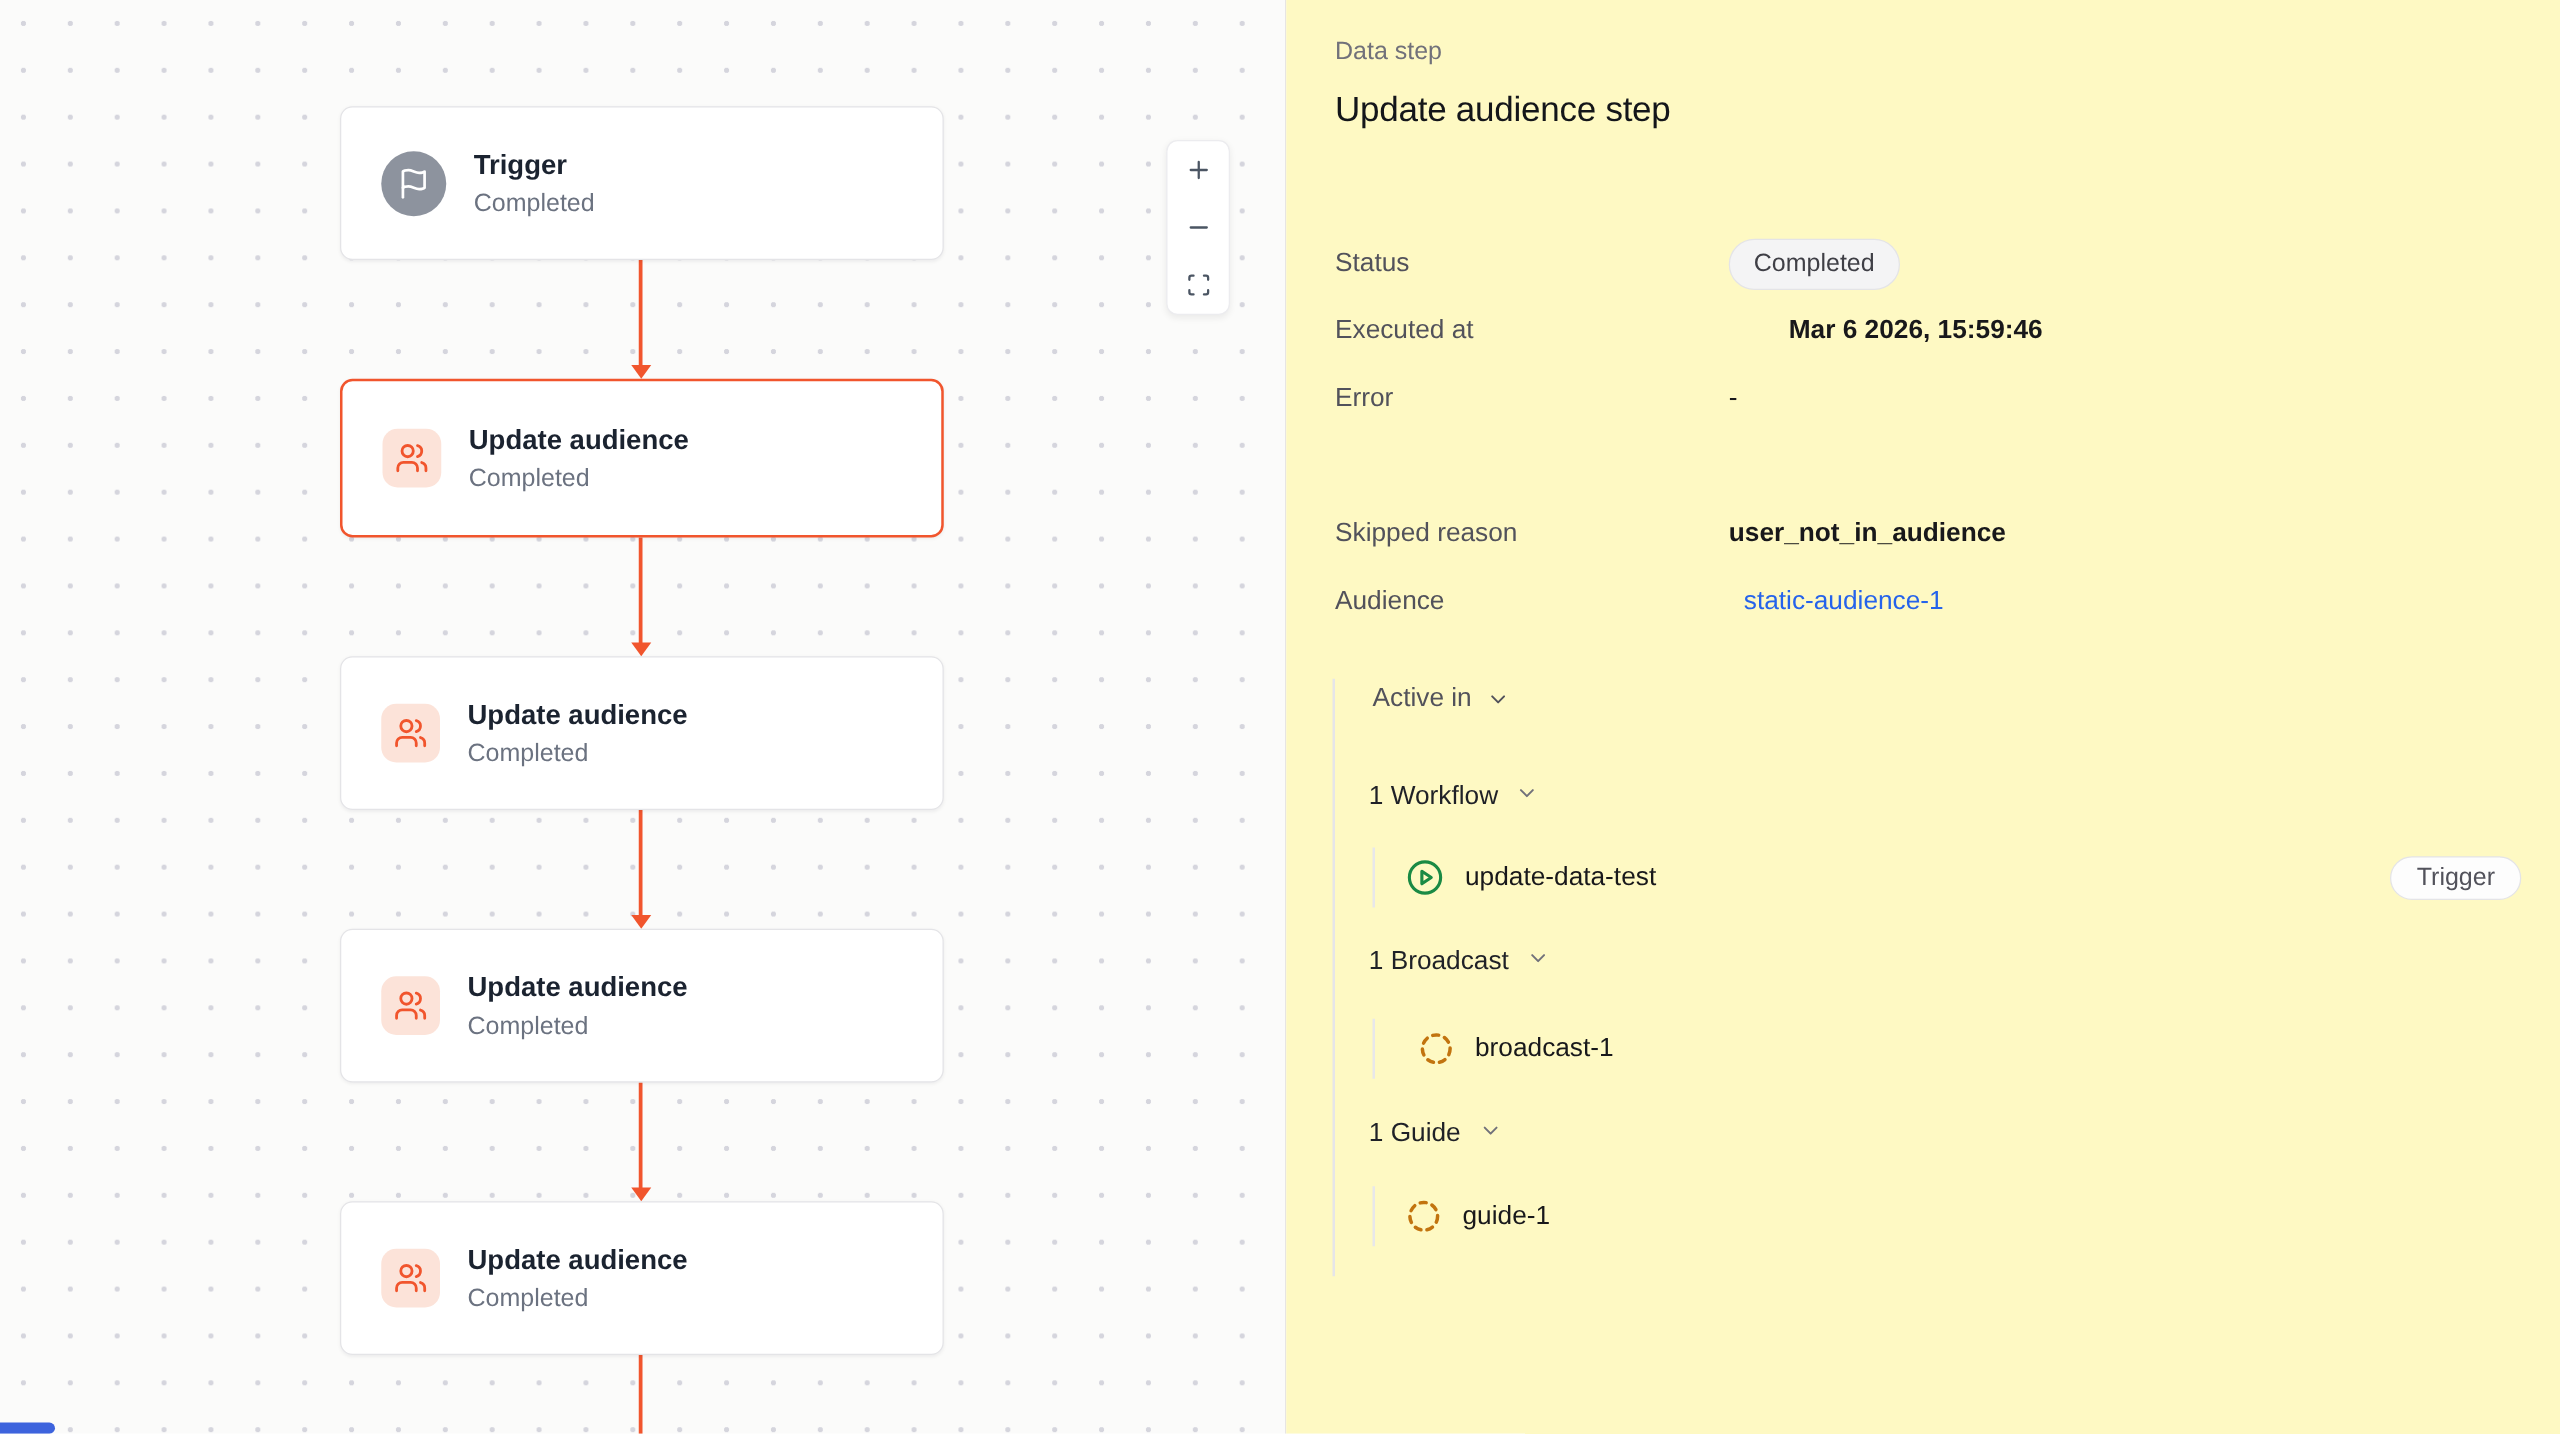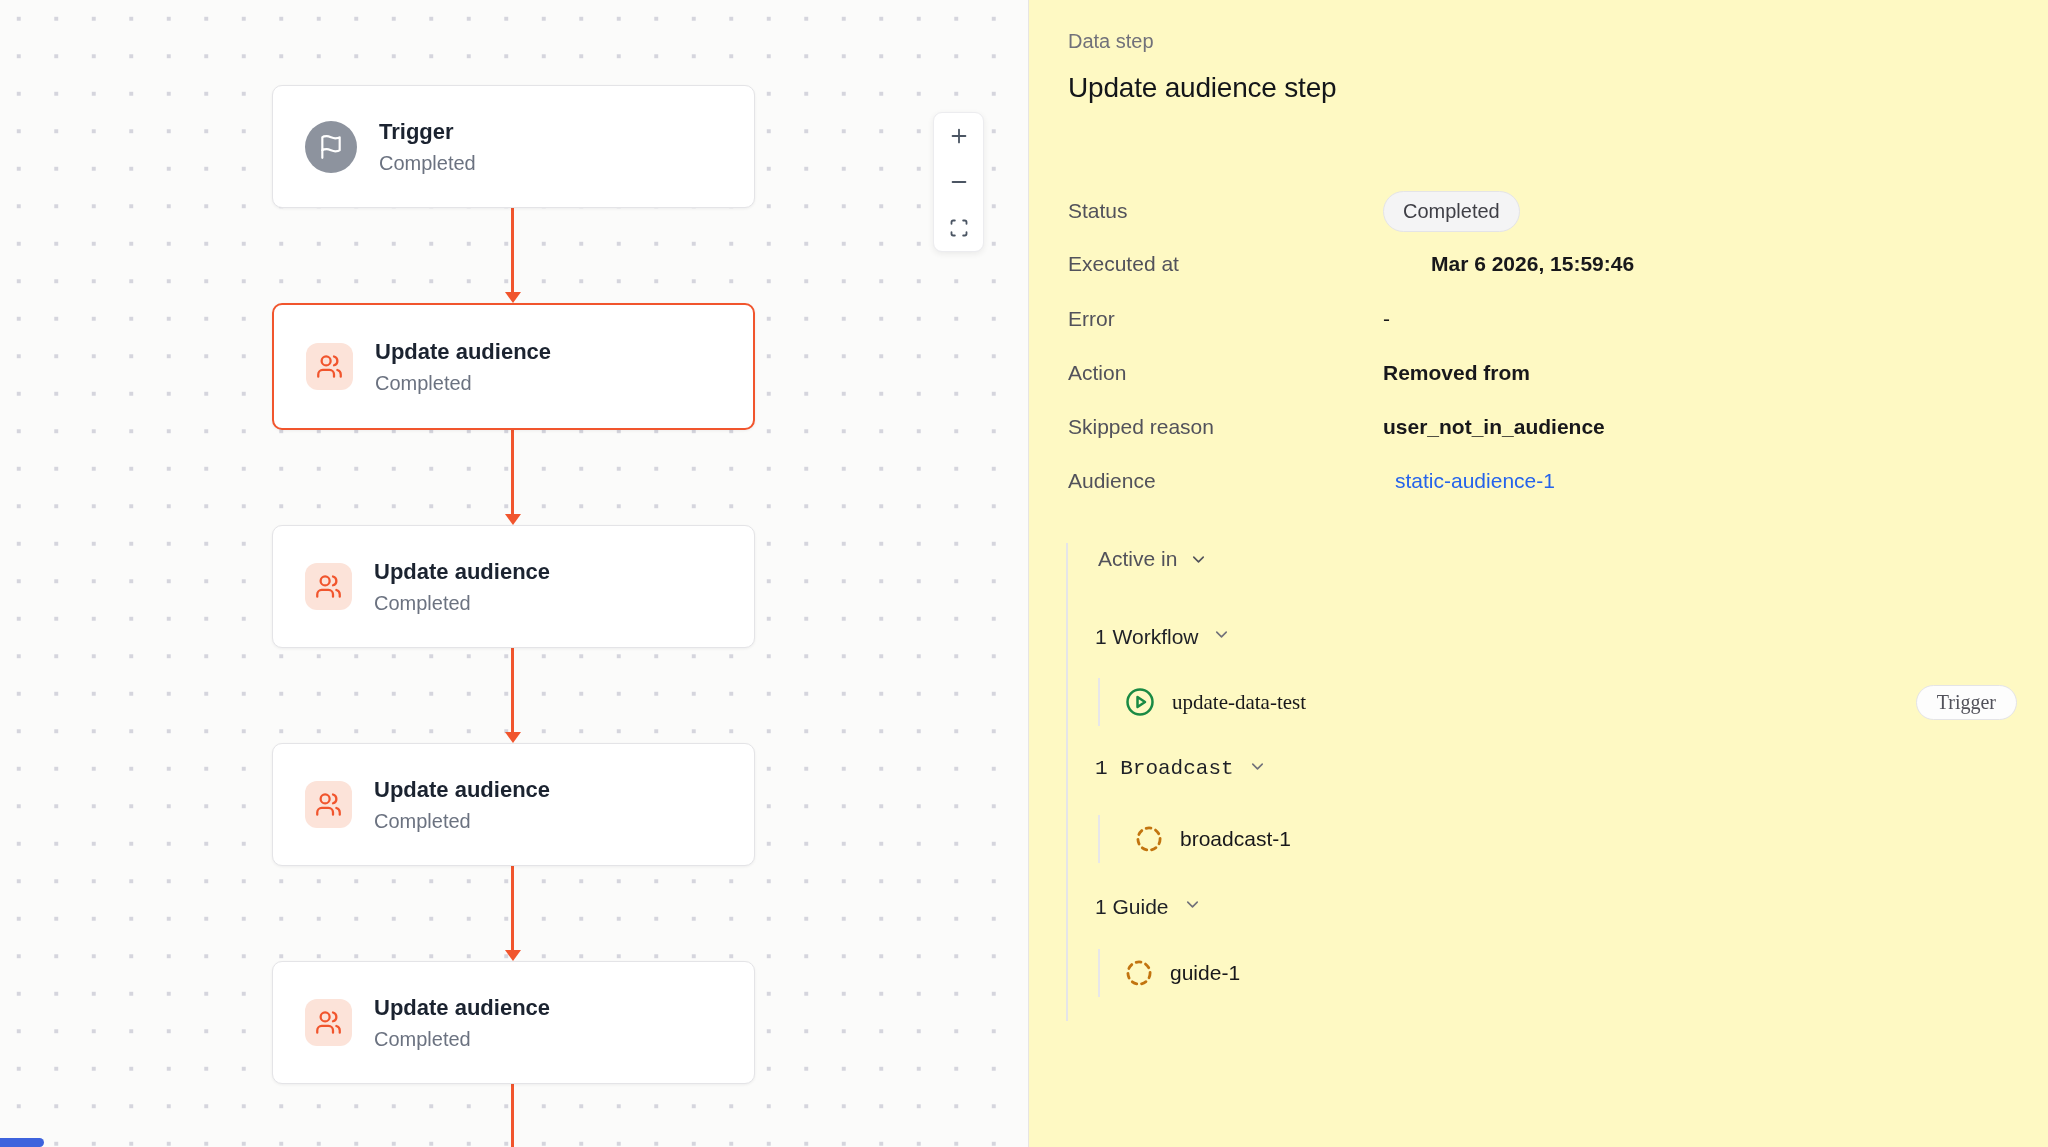--- a/index.html
+++ b/index.html
@@ -189,24 +189,20 @@
       <span class="badge">Completed</span>
     </div>
     <div class="frow" style="top:244px;height:40px;gap:48px;">
       <div class="flabel">Executed at</div>
       <span class="fval strong">Mar 6 2026, 15:59:46</span>
     </div>
     <div class="frow" style="top:299px;height:40px;">
       <div class="flabel">Error</div>
       <span class="fval">-</span>
     </div>
-    <div class="frow" style="top:353px;height:40px;">
-      <div class="flabel">Action</div>
-      <span class="fval strong">Removed from</span>
-    </div>
     <div class="frow" style="top:407px;height:40px;">
       <div class="flabel">Skipped reason</div>
       <span class="fval strong">user_not_in_audience</span>
     </div>
     <div class="frow" style="top:461px;height:40px;gap:12px;">
       <div class="flabel">Audience</div>
       <span class="fval link">static-audience-1</span>
     </div>
 
     <div class="active-section">
@@ -221,32 +217,32 @@
       </div>
 
       <div class="grp-header" style="top:82px;">
         <span class="lbl">1 Workflow</span>
         <span>
           <svg width="19" height="19" viewBox="0 0 24 24" fill="none" stroke="#71717a" stroke-width="2" stroke-linecap="round" stroke-linejoin="round">
               <path d="m6 9 6 6 6-6"></path>
             </svg>
         </span>
       </div>
-      <div class="item-row" style="top:135px;font-family:Liberation Serif, serif;">
+      <div class="item-row" style="top:135px;">
         <span>
           <svg width="30" height="30" viewBox="0 0 24 24" fill="none" stroke="#1a8a44" stroke-width="2" stroke-linecap="round" stroke-linejoin="round">
             <circle cx="12" cy="12" r="10"></circle>
               <path d="m10 8 6 4-6 4z"></path>
           </svg>
         </span>
         <span class="item-name">update-data-test</span>
         <span class="pill">Trigger</span>
       </div>
 
-      <div class="grp-header" style="top:214px;font-family:Liberation Mono, monospace;">
+      <div class="grp-header" style="top:214px;">
         <span class="lbl">1 Broadcast</span>
         <span>
           <svg width="19" height="19" viewBox="0 0 24 24" fill="none" stroke="#71717a" stroke-width="2" stroke-linecap="round" stroke-linejoin="round">
               <path d="m6 9 6 6 6-6"></path>
             </svg>
         </span>
       </div>
       <div class="item-row" style="top:272px;padding-left:35px;">
         <span>
           <svg width="28" height="28" viewBox="0 0 24 24" fill="none" stroke="#c2740f" stroke-width="2.4" stroke-linecap="round">

